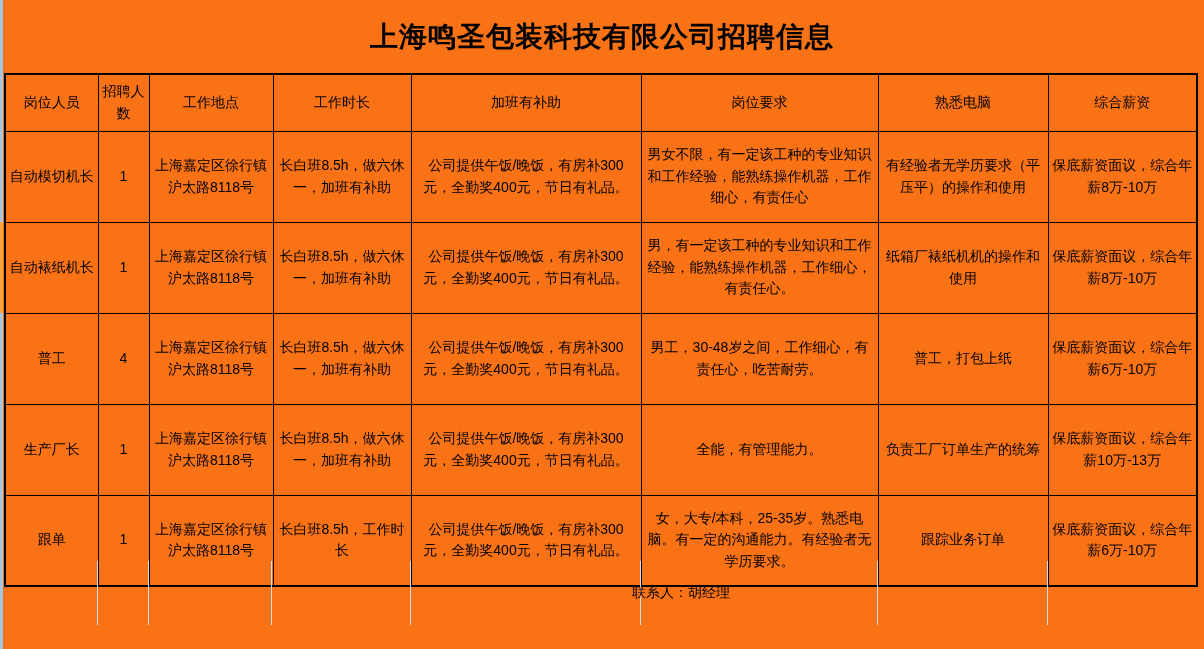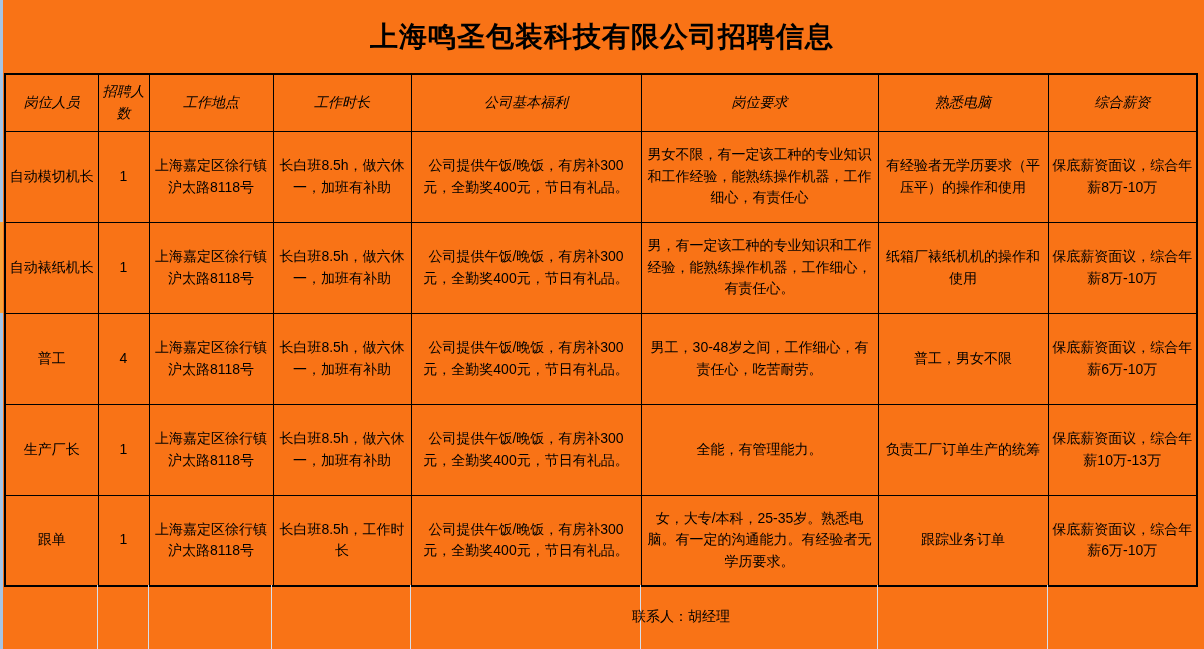--- a/index.html
+++ b/index.html
@@ -28,25 +28,25 @@
     position:absolute;left:4px;top:73px;width:1192px;
     border-collapse:collapse;table-layout:fixed;
     border:2px solid var(--border_black);
     font-size:14px;line-height:1.55;
   }
   table.recruit td{
     border:1px solid var(--border_black);
     text-align:center;vertical-align:middle;
     padding:2px 3px;overflow:hidden;word-break:break-all;
   }
-  tr.hdr{height:57px;font-style:italic;}
+  tr.hdr{height:57px;}
   tr.body-row{height:91px;}
 
   .footer{
-    position:absolute;left:0;top:585px;width:976px;height:64px;
+    position:absolute;left:0;top:561px;width:976px;height:64px;
   }
   .footer .gridline{
     position:absolute;top:0;width:1px;height:64px;background:var(--gridline);
   }
   .contact{
     position:absolute;left:632px;top:0;height:64px;
     display:flex;align-items:center;font-size:14px;
   }
   .contact .gap{display:inline-block;width:32px;}
 </style>
@@ -70,21 +70,21 @@
         <col style="width:237px">
         <col style="width:170px">
         <col style="width:149px">
     </colgroup>
     <tbody>
       <tr class="hdr">
         <td>岗位人员</td>
         <td>招聘人数</td>
         <td>工作地点</td>
         <td>工作时长</td>
-        <td>公司基本福利</td>
+        <td>加班有补助</td>
         <td>岗位要求</td>
         <td>熟悉电脑</td>
         <td>综合薪资</td>
       </tr>
 
       <tr class="body-row">
         <td>自动模切机长</td>
         <td>1</td>
         <td>上海嘉定区徐行镇沪太路8118号</td>
         <td>长白班8.5h，做六休一，加班有补助</td>
@@ -105,21 +105,21 @@
         <td>保底薪资面议，综合年薪8万-10万</td>
       </tr>
 
       <tr class="body-row">
         <td>普工</td>
         <td>4</td>
         <td>上海嘉定区徐行镇沪太路8118号</td>
         <td>长白班8.5h，做六休一，加班有补助</td>
         <td>公司提供午饭/晚饭，有房补300元，全勤奖400元，节日有礼品。</td>
         <td>男工，30-48岁之间，工作细心，有责任心，吃苦耐劳。</td>
-        <td>普工，男女不限</td>
+        <td>普工，打包上纸</td>
         <td>保底薪资面议，综合年薪6万-10万</td>
       </tr>
 
       <tr class="body-row">
         <td>生产厂长</td>
         <td>1</td>
         <td>上海嘉定区徐行镇沪太路8118号</td>
         <td>长白班8.5h，做六休一，加班有补助</td>
         <td>公司提供午饭/晚饭，有房补300元，全勤奖400元，节日有礼品。</td>
         <td>全能，有管理能力。</td>

